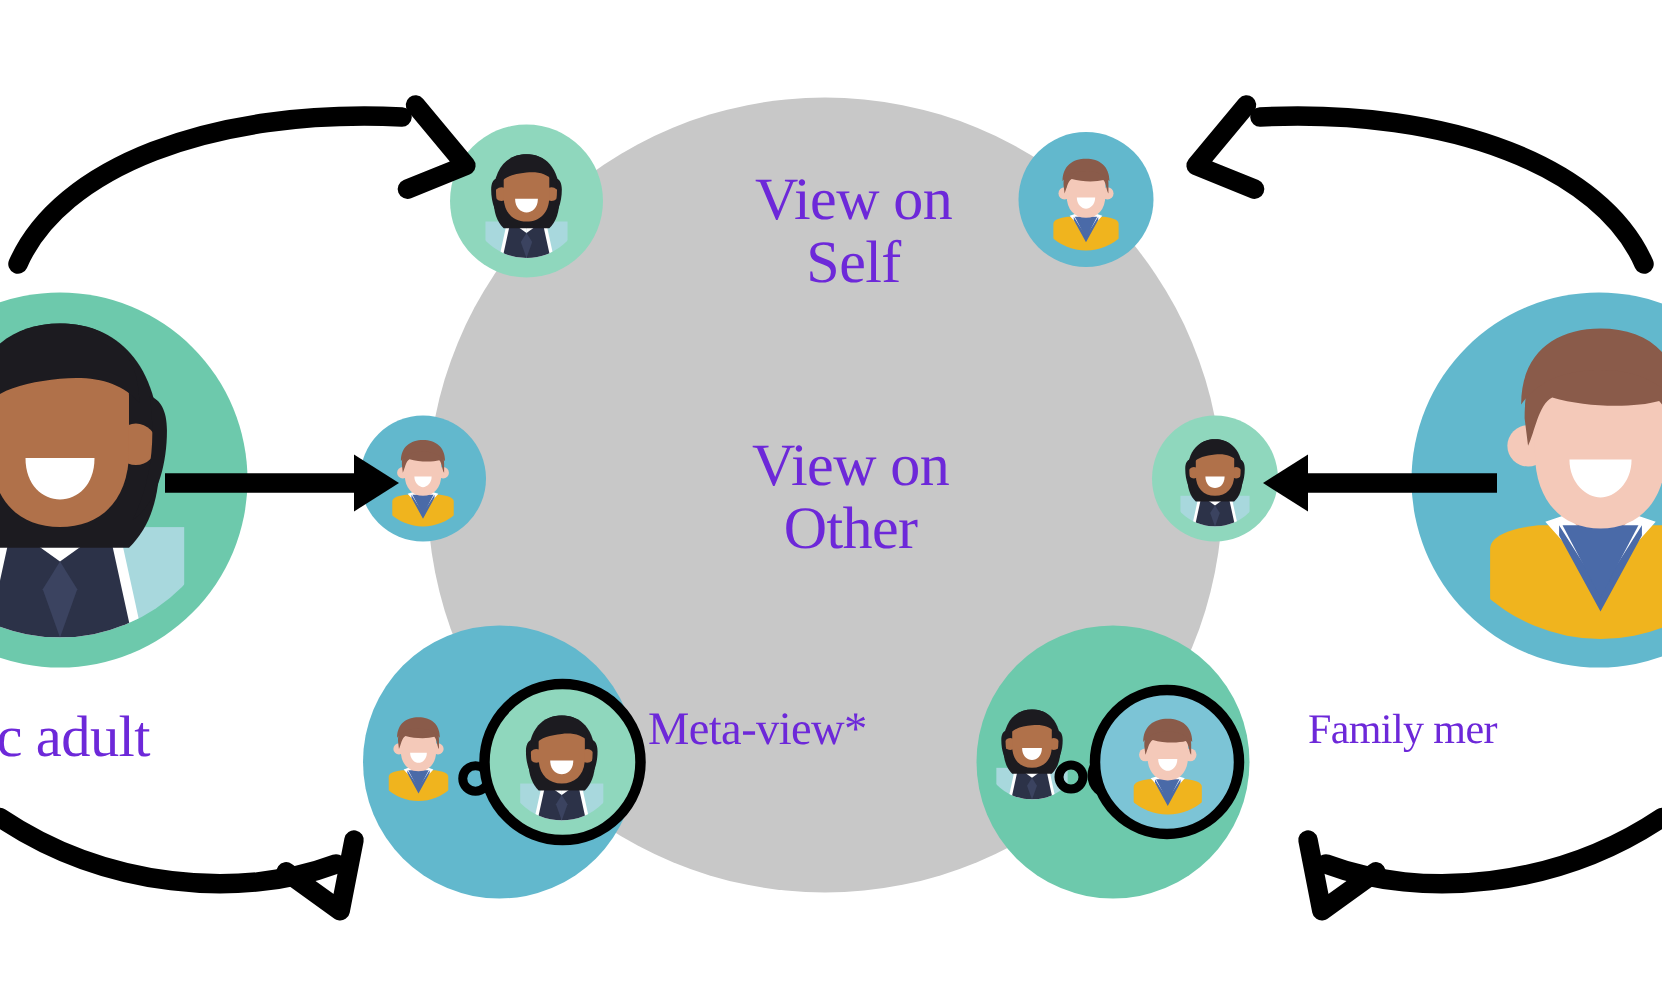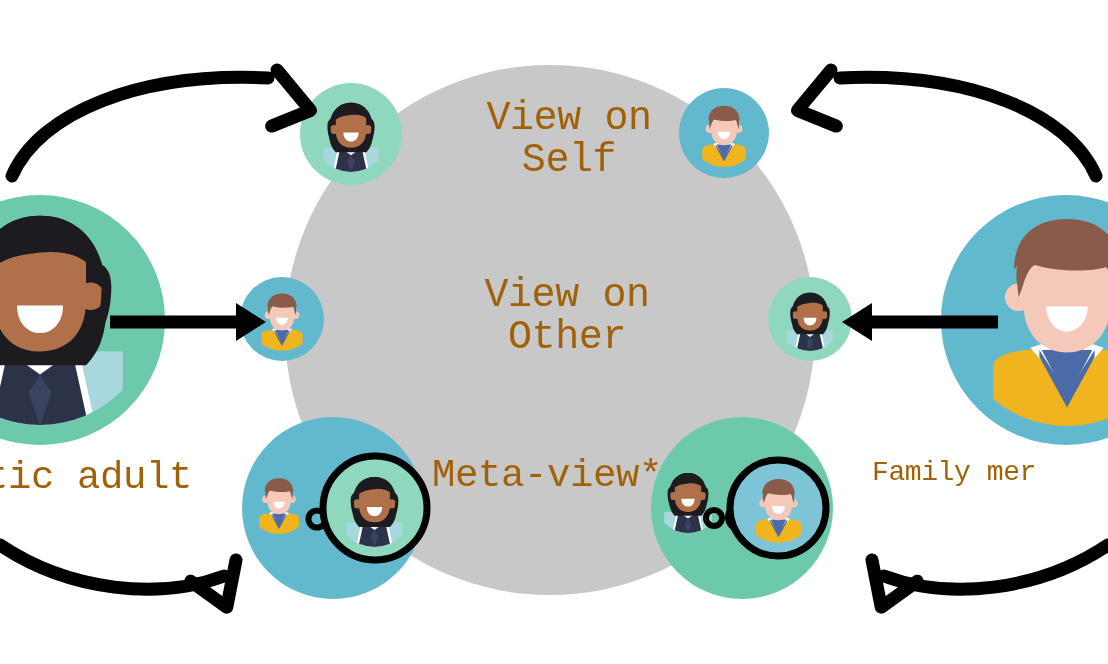--- a/index.html
+++ b/index.html
@@ -18,41 +18,42 @@
     left: 0; top: 0;
     width: 1108px; height: 664px;
     background: #ffffff;
   }
   #stage > svg {
     position: absolute;
     left: 0; top: 0;
   }
   .lbl {
     position: absolute;
-    font-family: Liberation Mono, monospace;
-    color: #a16207;
+    font-family: Liberation Serif, serif;
+    color: #6d28d9;
     white-space: pre;
     line-height: 1.04;
     letter-spacing: -0.4px;
+    margin-top: 14px;
   }
   #label-view-self {
     left: 454px; top: 98px;
     font-size: 40px;
     text-align: center;
     width: 230px;
   }
   #label-view-other {
     left: 452px; top: 275px;
     font-size: 40px;
     text-align: center;
     width: 230px;
   }
   #label-meta-view {
     left: 432px; top: 456px;
-    font-size: 39px;
+    font-size: 31px;
   }
   #label-autistic-adult {
     left: -38px; top: 458px;
     font-size: 39px;
   }
   #label-family-member {
     left: 872px; top: 458px;
     font-size: 28px;
   }
 </style>

